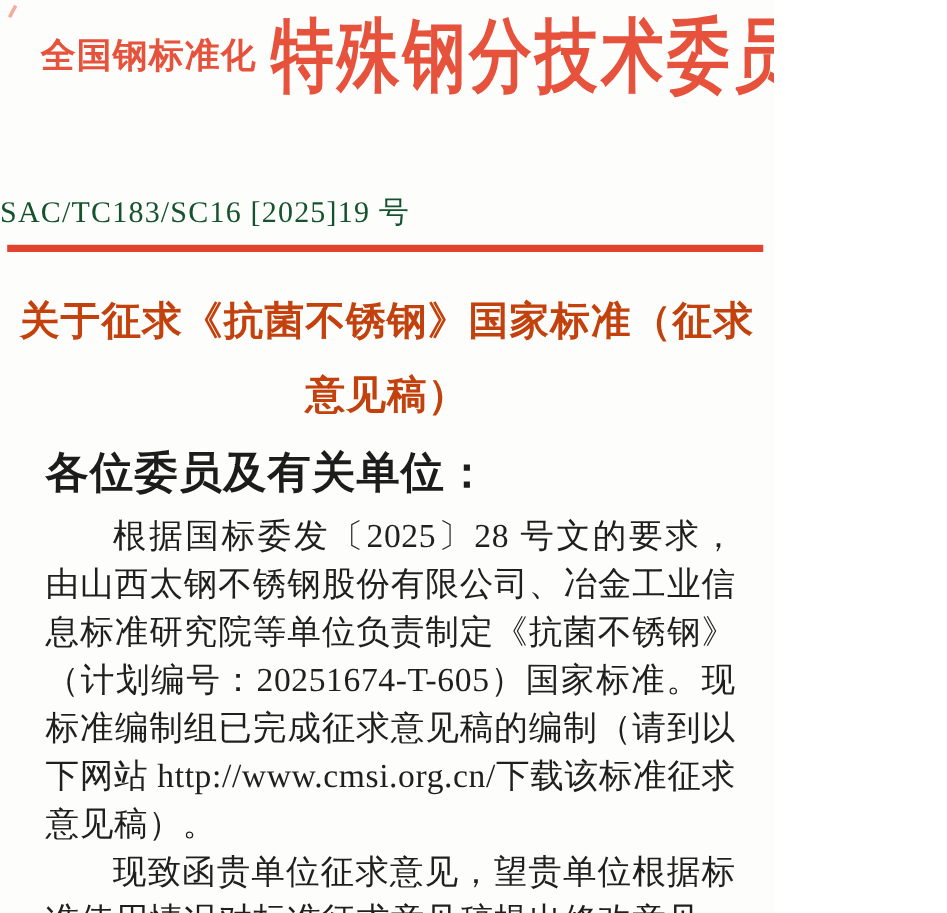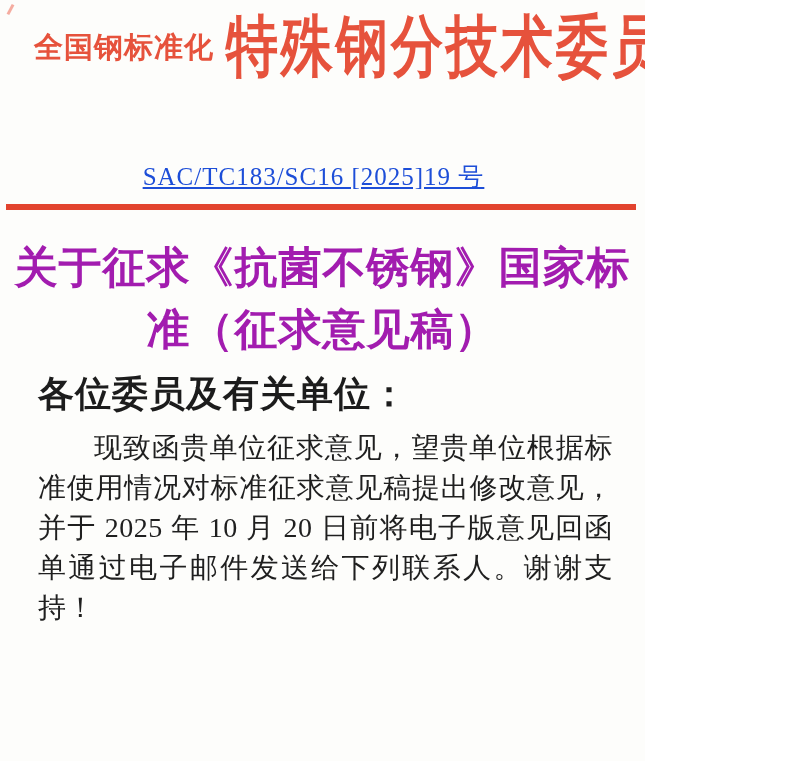--- a/index.html
+++ b/index.html
@@ -49,42 +49,40 @@
     font-size: 52px;
     letter-spacing: 3px;
     white-space: nowrap;
     transform: scaleY(1.28);
     transform-origin: center;
   }
   
   .doc-number {
     position: absolute;
     top: 160px; left: 0; right: 18px;
-    text-align: center;
     font-size: 25px;
     letter-spacing: 1px;
-    color: #1d4ed8;
-    text-decoration: underline;
+    color: #14532d;
   }
   .divider {
     position: absolute;
     top: 196px; left: 6px; right: 9px;
     height: 6px;
     border: 0;
   }
   
   .title {
     position: absolute;
     top: 236px; left: 0; right: 0;
     text-align: center;
     font-family: "Liberation Sans", sans-serif;
     font-weight: bold;
-    font-size: 43px;
+    font-size: 33px;
     line-height: 62px;
-    color: #a21caf;
+    color: #c2410c;
     letter-spacing: 1px;
   }
   
   .body-block {
     position: absolute;
     top: 374px; left: 38px; right: 32px;
     font-size: 28px;
     line-height: 40px;
     color: #1f1f1f;
   }
@@ -120,16 +118,17 @@
   <div class="doc-number">SAC/TC183/SC16 [2025]19 号</div>
 
   <hr class="divider" style="background: rgb(226, 67, 46);">
 
   <div class="title">
     <div>关于征求《抗菌不锈钢》国家标准（征求意见稿）</div>
   </div>
 
   <div class="body-block">
     <p class="salutation">各位委员及有关单位：</p>
+    <p class="para">根据国标委发〔2025〕28 号文的要求，由山西太钢不锈钢股份有限公司、冶金工业信息标准研究院等单位负责制定《抗菌不锈钢》（计划编号：20251674-T-605）国家标准。现标准编制组已完成征求意见稿的编制（请到以下网站 http://www.cmsi.org.cn/下载该标准征求意见稿）。</p>
     <p class="para">现致函贵单位征求意见，望贵单位根据标准使用情况对标准征求意见稿提出修改意见，并于 2025 年 10 月 20 日前将电子版意见回函单通过电子邮件发送给下列联系人。谢谢支持！</p>
   </div>
 
 </div>
 
 </body></html>

